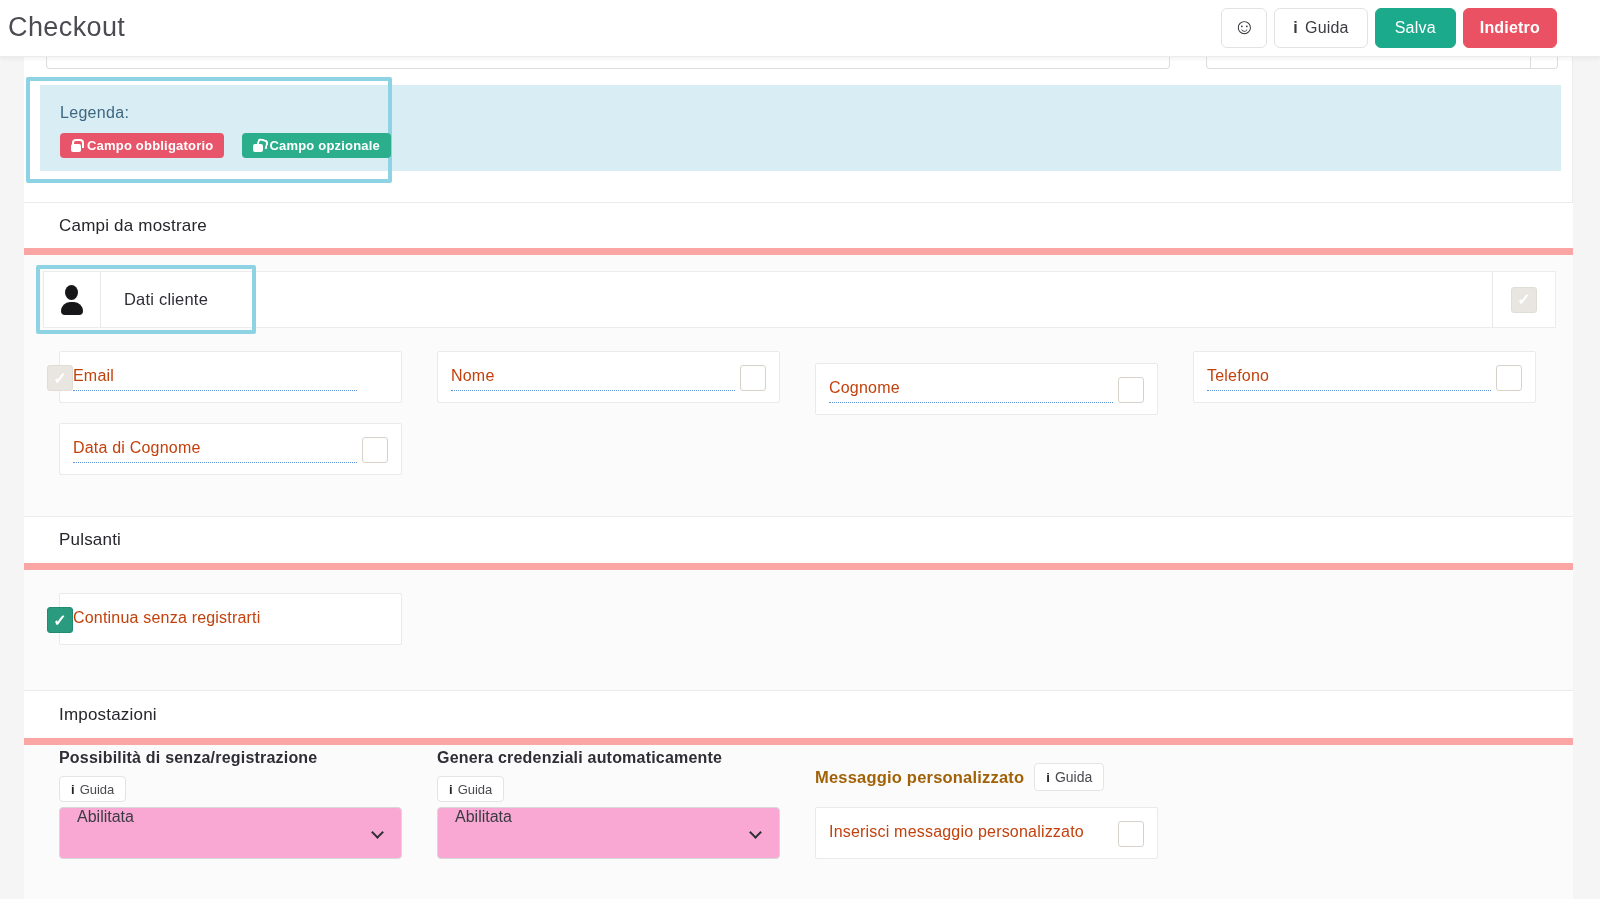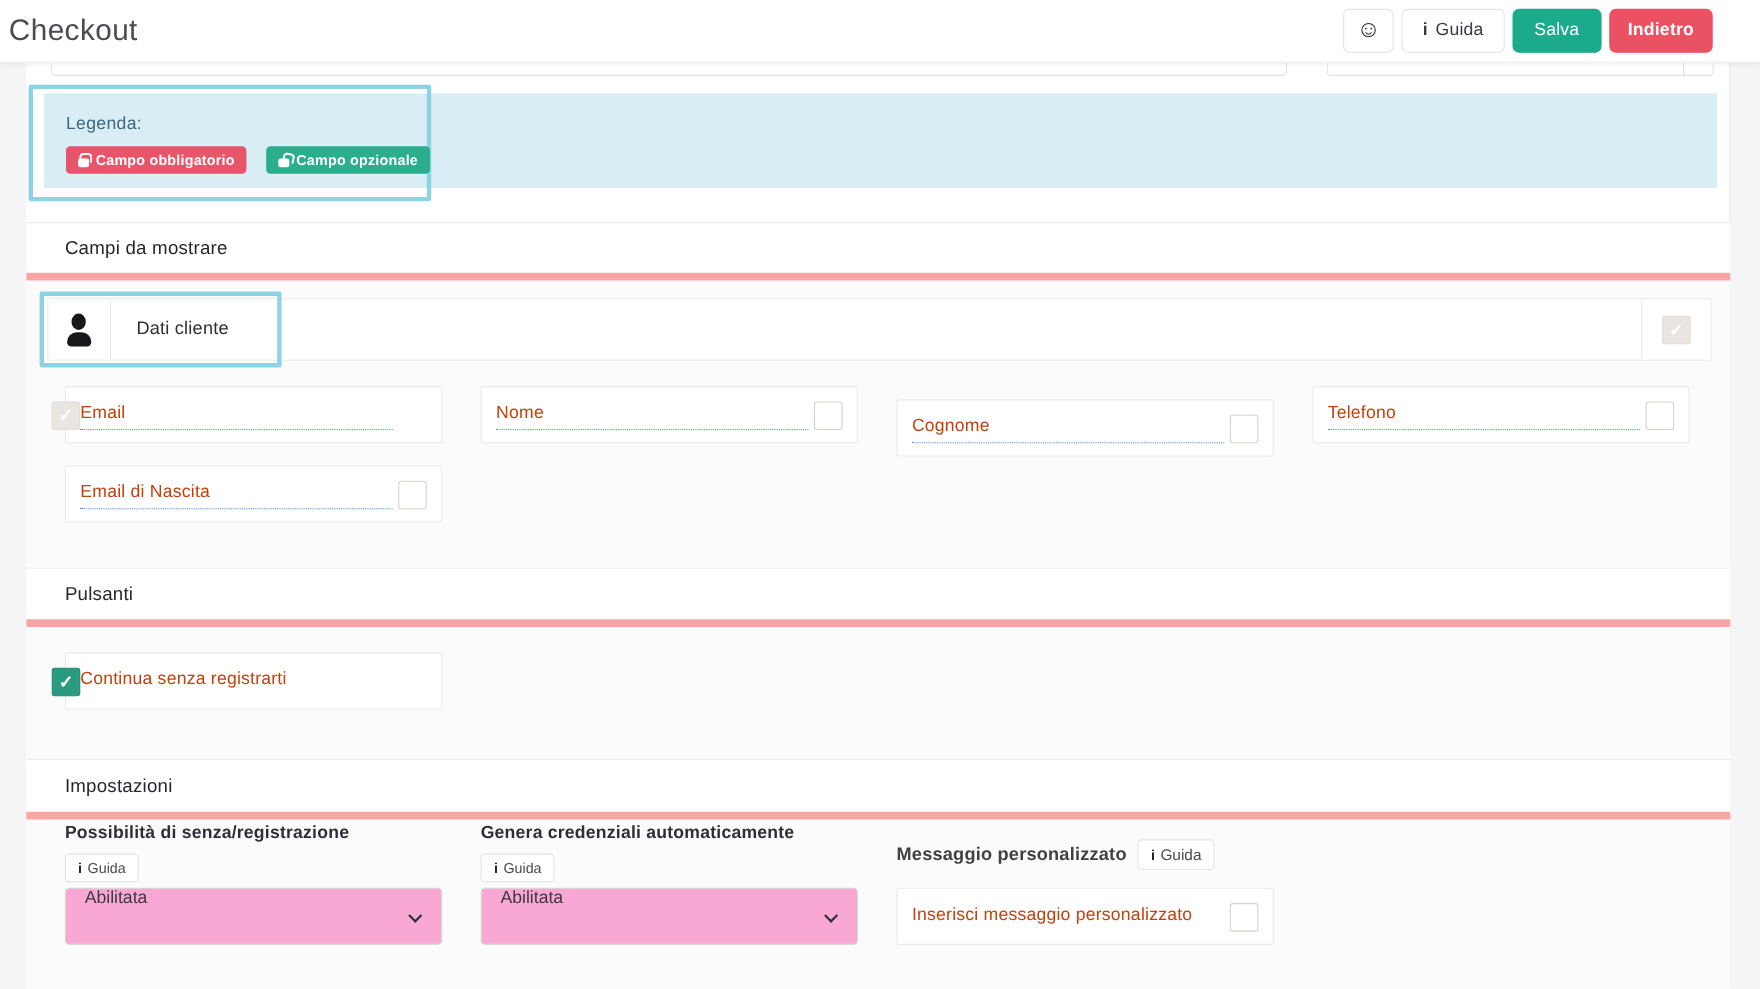--- a/index.html
+++ b/index.html
@@ -101,21 +101,21 @@
     border-radius:4px; display:flex; align-items:center; gap:5px; padding:0 11px;
     font-size:13px; color:#4a4a50; cursor:pointer; z-index:2;
     font-family:"Liberation Sans", sans-serif; }
   .guida-sm b { font-size:13px; font-weight:800; color:#222; }
   .sel { position:absolute; width:343px; height:52px; background:#f9a8d4; border:1px solid #d8d8d8;
     border-radius:4px; display:flex; align-items:flex-start; padding-left:17px;
     font-size:16px; color:#3a3a42; cursor:pointer; z-index:2; }
   .chev { position:absolute; right:19px; top:20px; width:9px; height:9px;
     border-right:2px solid #2f2f35; border-bottom:2px solid #2f2f35; transform:rotate(45deg); }
   .set3-row { position:absolute; left:791px; top:706px; display:flex; align-items:center; gap:10px; z-index:2; }
-  .set3-label { font-size:16.5px; font-weight:bold; color:#404040; letter-spacing:.2px; }
+  .set3-label { font-size:16.5px; font-weight:bold; color:#a16207; letter-spacing:.2px; }
   .guida-inline { position:static; height:28px; font-size:14px; }
   .msgcard { overflow:visible; }
   .msgcard .flabel { right:56px; bottom:auto; top:11px; line-height:26px; display:block; }
 </style>
 </head>
 <body>
 
 <div class="header">
   <div class="page-title">Checkout</div>
   <div class="header-actions">
@@ -177,21 +177,21 @@
     </div>
     <div class="fieldcard" style="left:791px; top:294px;margin-top:12px;">
       <div class="flabel dotted">Cognome</div>
       <div class="cb cb-empty card-cb"></div>
     </div>
     <div class="fieldcard" style="left:1169px; top:294px;">
       <div class="flabel dotted">Telefono</div>
       <div class="cb cb-empty card-cb"></div>
     </div>
     <div class="fieldcard" style="left:35px; top:366px;">
-      <div class="flabel dotted">Email di Nascita</div>
+      <div class="flabel dotted">Data di Cognome</div>
       <div class="cb cb-empty card-cb"></div>
     </div>
 
     <div class="band band-pulsanti">
         <span>Pulsanti</span>
       </div>
     <div class="section-body body-pulsanti"></div>
     <div class="fieldcard" style="left:35px; top:536px;">
       <div class="flabel">Continua senza registrarti</div>
       <div class="cb cb-green card-cb"></div>

